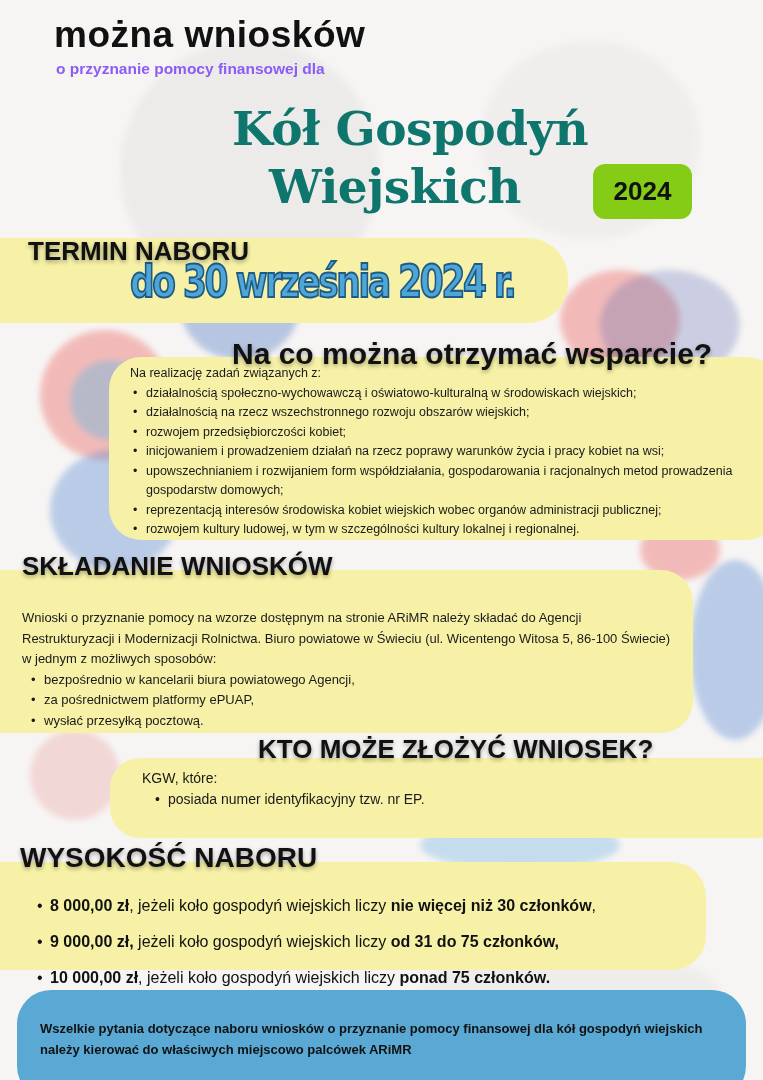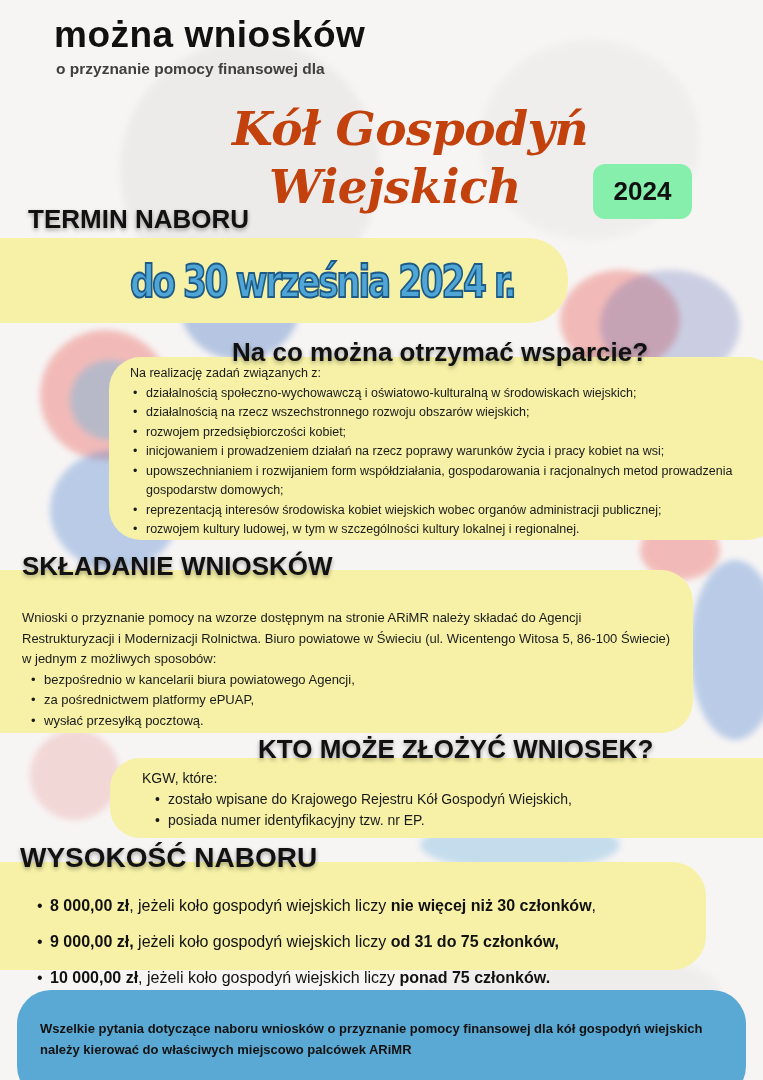--- a/index.html
+++ b/index.html
@@ -8,28 +8,28 @@
     position: relative;
     background: #f7f5f4;
     font-family: "Liberation Sans", sans-serif;
     color: #111;
   }
   .bg { position: absolute; inset: 0; overflow: hidden; z-index: 0; }
   .blob { position: absolute; border-radius: 50%; opacity: 0.35; filter: blur(3px); }
   .abs { position: absolute; z-index: 2; }
 
   .header-title { left: 54px; top: 14px; font-size: 37px; font-weight: bold; letter-spacing: 0.5px; color: #111; }
-  .header-sub { left: 56px; top: 60px; font-size: 15.5px; font-weight: bold; color: #404040; }
+  .header-sub { left: 56px; top: 60px; font-size: 15.5px; font-weight: bold; color: #8b5cf6; }
   .main-title {
-    font-family: "DejaVu Serif", serif; font-weight: bold; color: #c2410c;
-    font-size: 47px; letter-spacing: -0.5px; text-align: center; line-height: 58px; font-style: italic;
+    font-family: "DejaVu Serif", serif; font-weight: bold; color: #0f766e;
+    font-size: 47px; letter-spacing: -0.5px; text-align: center; line-height: 58px;
   }
   .year-badge {
     left: 593px; top: 164px; width: 99px; height: 55px;
-    background: #86efac; border-radius: 12px;
+    background: #84cc16; border-radius: 12px;
     font-size: 26px; font-weight: bold; color: #111;
     display: flex; align-items: center; justify-content: center;
   }
 
   .ybox { position: absolute; background: #f6f1a6; z-index: 1; }
   .ybox.r { border-radius: 32px; }
 
   .section-heading {
     font-weight: bold; color: #111;
     text-shadow: 0 2px 4px rgba(0,0,0,0.35);
@@ -81,25 +81,25 @@
   <div class="blob" style="left:420px;top:950px;width:300px;height:80px;background:#e0e0e0;"></div>
 </div>
 
 <div class="abs header-title">można wniosków</div>
 <div class="abs header-sub">o przyznanie pomocy finansowej dla</div>
 <div class="abs main-title" style="left:180px;top:100px;width:460px;">Kół Gospodyń</div>
 <div class="abs main-title" style="left:230px;top:158px;width:330px;">Wiejskich</div>
 <div class="abs year-badge">2024</div>
 
 <div class="ybox" style="left:0;top:238px;width:568px;height:85px;border-radius:0 40px 40px 0;"></div>
-<div class="abs section-heading" style="left:28px;top:204px;font-size:26px;">TERMIN NABORU</div>
+<div class="abs section-heading" style="left:28px;top:236px;font-size:26px;">TERMIN NABORU</div>
 <div class="abs deadline">do 30 września 2024 r.</div>
 
 <div class="ybox r" style="left:109px;top:357px;width:670px;height:183px;"></div>
-<div class="abs section-heading" style="left:232px;top:337px;font-size:26px;">Na co można otrzymać wsparcie?</div>
+<div class="abs section-heading" style="left:232px;top:337px;font-size:30px;">Na co można otrzymać wsparcie?</div>
 <div class="abs body-text" style="left:130px;top:364px;width:640px;font-size:12.5px;line-height:19.5px;">
   <div>Na realizację zadań związanych z:</div>
   <ul class="bullets">
     <li>działalnością społeczno-wychowawczą i oświatowo-kulturalną w środowiskach wiejskich;</li>
     <li>działalnością na rzecz wszechstronnego rozwoju obszarów wiejskich;</li>
     <li>rozwojem przedsiębiorczości kobiet;</li>
     <li>inicjowaniem i prowadzeniem działań na rzecz poprawy warunków życia i pracy kobiet na wsi;</li>
     <li>upowszechnianiem i rozwijaniem form współdziałania, gospodarowania i racjonalnych metod prowadzenia gospodarstw domowych;</li>
     <li>reprezentacją interesów środowiska kobiet wiejskich wobec organów administracji publicznej;</li>
     <li>rozwojem kultury ludowej, w tym w szczególności kultury lokalnej i regionalnej.</li>
@@ -115,21 +115,20 @@
     <li>za pośrednictwem platformy ePUAP,</li>
     <li>wysłać przesyłką pocztową.</li>
   </ul>
 </div>
 
 <div class="ybox" style="left:110px;top:758px;width:660px;height:80px;border-radius:30px 0 0 30px;"></div>
 <div class="abs section-heading" style="left:258px;top:734px;font-size:26px;">KTO MOŻE ZŁOŻYĆ WNIOSEK?</div>
 <div class="abs body-text" style="left:142px;top:768px;width:600px;font-size:14px;line-height:21px;">
   <div>KGW, które:</div>
   <ul class="bullets" style="margin-left:10px;">
-    <li>zostało wpisane do Krajowego Rejestru Kół Gospodyń Wiejskich,</li>
     <li>posiada numer identyfikacyjny tzw. nr EP.</li>
   </ul>
 </div>
 
 <div class="ybox" style="left:0;top:862px;width:706px;height:108px;border-radius:0 34px 34px 0;"></div>
 <div class="abs section-heading" style="left:20px;top:842px;font-size:28px;">WYSOKOŚĆ NABORU</div>
 <div class="abs" style="left:34px;top:882px;width:680px;">
   <ul class="bullets amount-list">
     <li><b>8 000,00 zł</b><span>, jeżeli koło gospodyń wiejskich liczy </span><b>nie więcej niż 30 członków</b><span>,</span></li>
     <li><b>9 000,00 zł,</b><span> jeżeli koło gospodyń wiejskich liczy </span><b>od 31 do 75 członków,</b><span></span></li>

